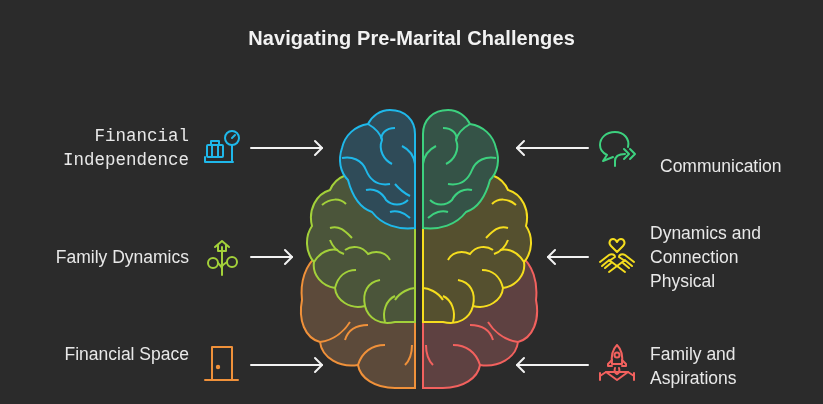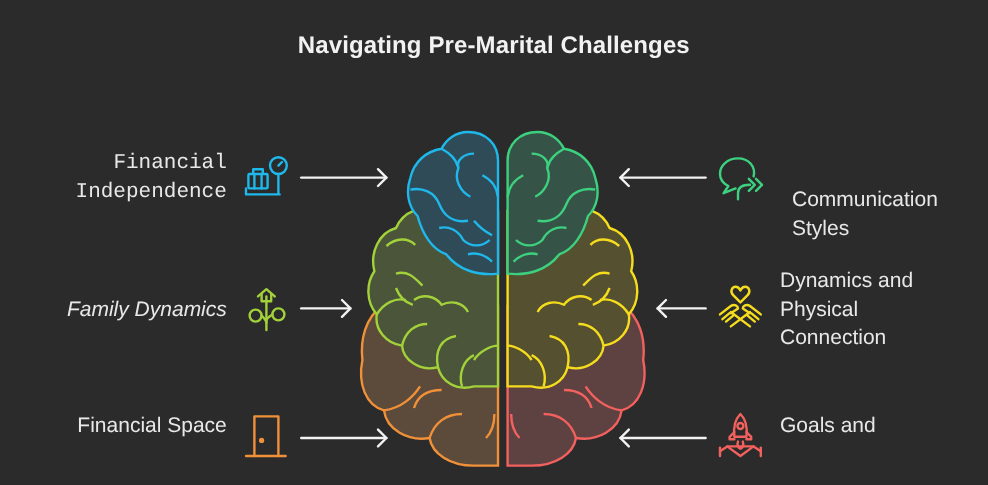--- a/index.html
+++ b/index.html
@@ -114,21 +114,21 @@
         <line x1="588" y1="365" x2="517" y2="365"></line>
         <polyline points="524,358 517,365 524,372"></polyline>
       </g>
   </g>
 </svg>
 
 <div class="label left" style="right:634px; top:124px;font-family:Liberation Mono, monospace;">
   <div>Financial</div>
   <div>Independence</div>
 </div>
-<div class="label left" style="right:634px; top:245px;font-style:italic;">
+<div class="label left" style="right:634px; top:245px;">
   <div>Family Dynamics</div>
 </div>
 <div class="label left" style="right:634px; top:342px;">
   <div>Financial Space</div>
 </div>
 
 <svg class="icon" style="left:202px; top:128px;" viewBox="0 0 40 40" fill="none" stroke="#1fb8ea" stroke-width="2" stroke-linecap="round" stroke-linejoin="round">
   <circle cx="30" cy="10" r="7"></circle>
   <line x1="30" y1="10" x2="33" y2="7"></line>
   <line x1="30" y1="17" x2="30" y2="33"></line>
@@ -175,22 +175,22 @@
   <path d="M25 17 L29 21 V23 H25"></path>
   <path d="M18 25 C17 28 18 30 20 31 C22 30 23 28 22 25"></path>
   <path d="M3 33 L9 29 H31 L37 33"></path>
   <line x1="3" y1="30" x2="3" y2="37"></line>
   <line x1="37" y1="30" x2="37" y2="37"></line>
   <path d="M9 29 L20 37 L31 29"></path>
 </svg>
 
 <div class="label right" style="left:660px; top:124px;margin-top:30px;">
   <div>Communication</div>
-  <div>Styles</div>
 </div>
 <div class="label right" style="left:650px; top:221px;">
   <div>Dynamics and</div>
+  <div>Connection</div>
   <div>Physical</div>
-  <div>Connection</div>
 </div>
 <div class="label right" style="left:650px; top:342px;">
-  <div>Goals and</div>
+  <div>Family and</div>
+  <div>Aspirations</div>
 </div>
 
 </body></html>

